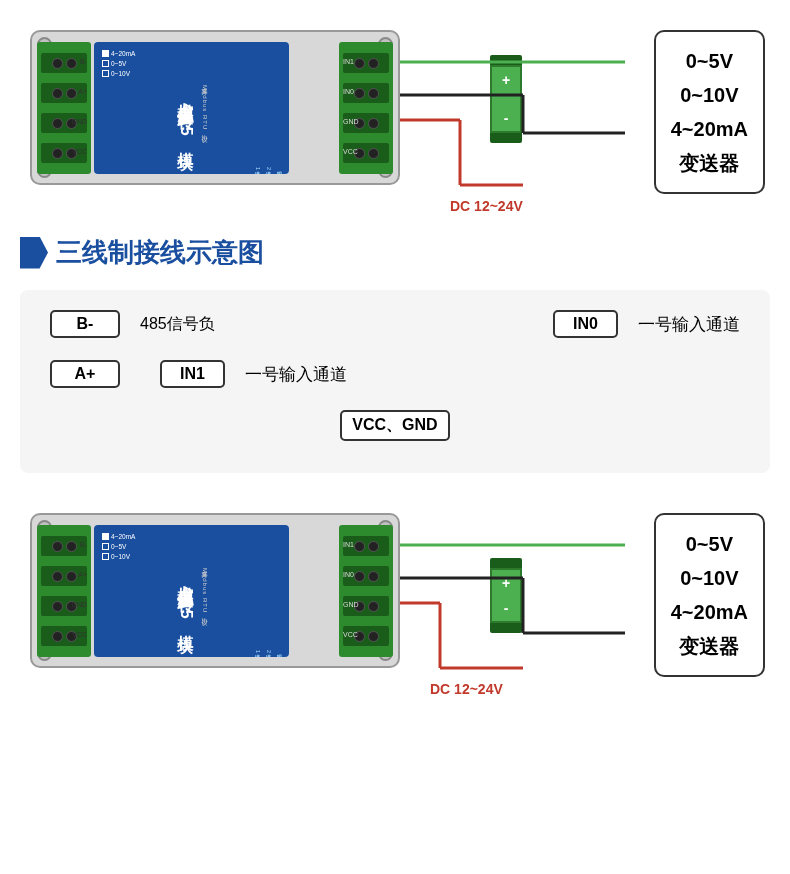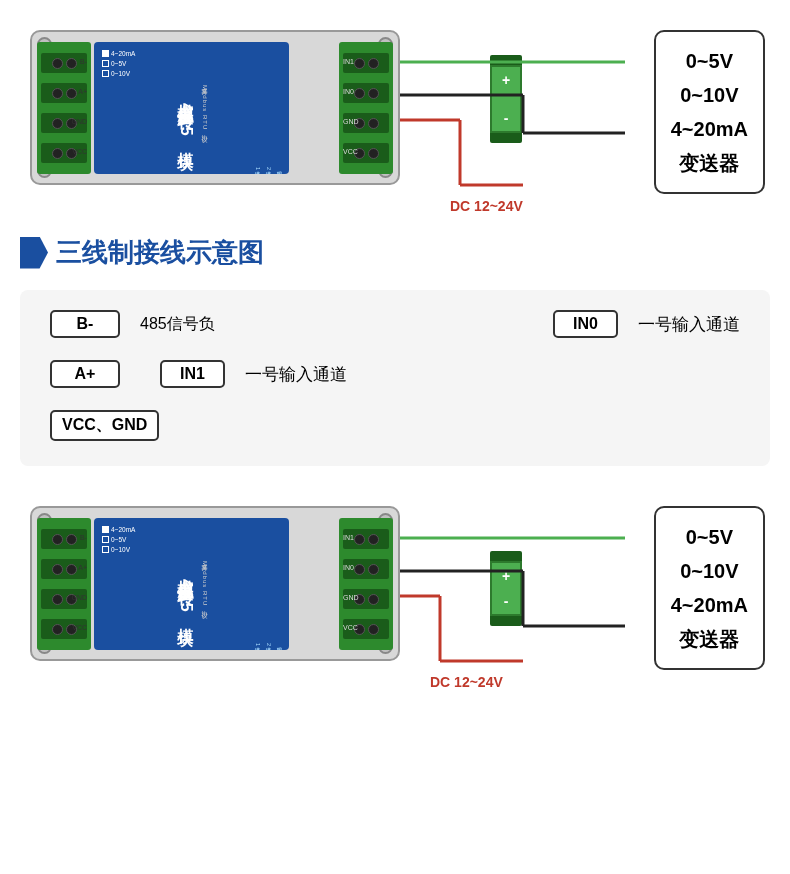--- a/index.html
+++ b/index.html
@@ -40,21 +40,22 @@
       margin-bottom: 20px;
     }
 
     .info-row {
       display: flex;
       align-items: center;
       margin-bottom: 22px;
     }
 
     .info-row:last-child {
-      margin-bottom: 5px;
+      margin-bottom: 12px;
+      justify-content: center;
     }
 
     .info-badge {
       border: 2px solid #333;
       border-radius: 5px;
       padding: 3px 10px;
       font-size: 16px;
       font-weight: bold;
       min-width: 70px;
       text-align: center;

